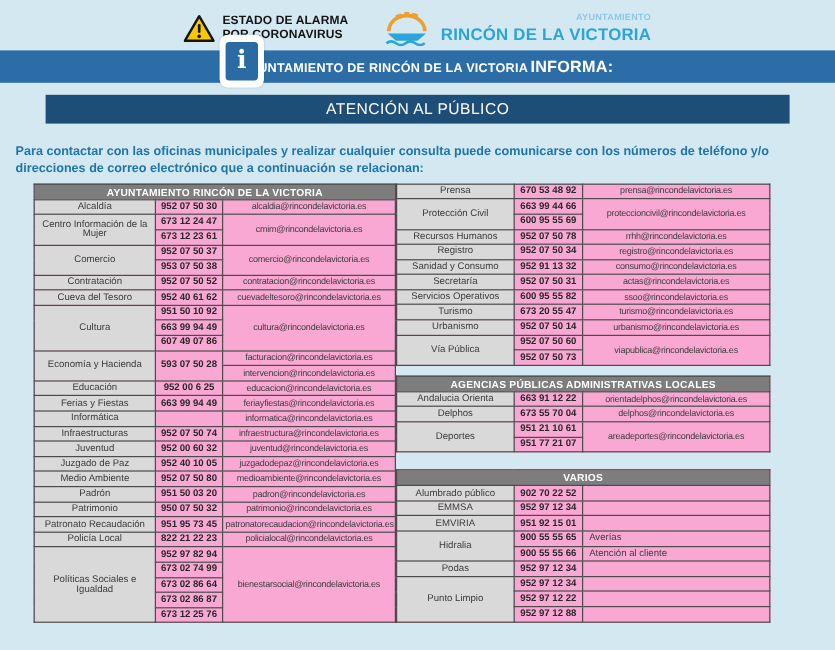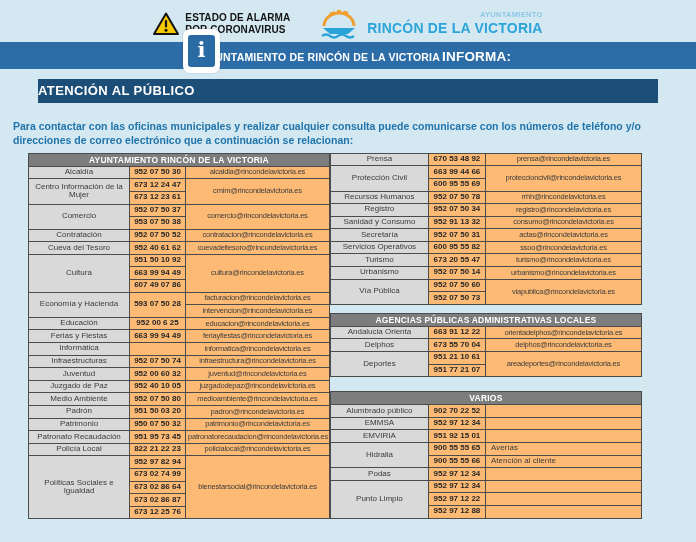--- a/index.html
+++ b/index.html
@@ -20,27 +20,27 @@
   
   .informa-bar { position:relative; height:27px; background:#2c6da7; text-align:center; line-height:27px; color:#fff; }
   .informa-text { font-size:10.5px; font-weight:bold; letter-spacing:.2px; }
   .informa-word { font-size:13.5px; margin-left:2px; }
   .info-icon { position:absolute; left:183px; top:-13px; width:37px; height:44px; background:#fff; border-radius:7px;
                display:flex; align-items:center; justify-content:center; box-shadow:0 0 0 1px rgba(0,0,0,.06); }
   .info-icon span { display:block; width:27px; height:32px; background:#2b6ba4; border-radius:3px; color:#fff;
                     font-weight:bold; font-size:21px; line-height:30px; text-align:center;
                     font-family:"DejaVu Serif", serif; }
   
-  .title-bar { margin:10px 38px 17px; height:24px; background:#1d4e78; color:#fff; font-weight:bold;
-               font-size:13px; text-align:left; line-height:24px; letter-spacing:.4px; }
+  .title-bar { margin:10px 38px 17px; height:24px; background:#1d4e78; color:#fff; font-weight:normal;
+               font-size:13px; text-align:center; line-height:24px; letter-spacing:.4px; }
   
   .intro { margin:7px 13px 0; color:#1f74ab; font-size:10.5px; font-weight:bold; line-height:1.32; }
   
   .content { display:flex; justify-content:space-between; padding:0 28px; margin-top:5px; }
-  .tbl { border-collapse:collapse; table-layout:fixed; background:#fdba74; border:1.5px solid #3d3d3d; }
+  .tbl { border-collapse:collapse; table-layout:fixed; background:#f9a8d4; border:1.5px solid #3d3d3d; }
   .tbl-left { width:317px; }
   .right-col { width:355px; }
   .right-col .tbl { width:312px; }
   .tbl-agencias { margin-top:8px; }
   .tbl-varios { margin-top:14px; }
   .tbl th { background:#7d7d7d; color:#fff; font-size:8.5px; font-weight:bold; height:13px;
             border:1px solid #4b4b4b; letter-spacing:.2px; }
   .tbl td { border:1px solid #4b4b4b; height:12.6px; font-size:8px; padding:0 2px; text-align:center;
             color:#333; line-height:1.1; }
   td.lbl { background:#d9d9d9; color:#3a3a3a; }

